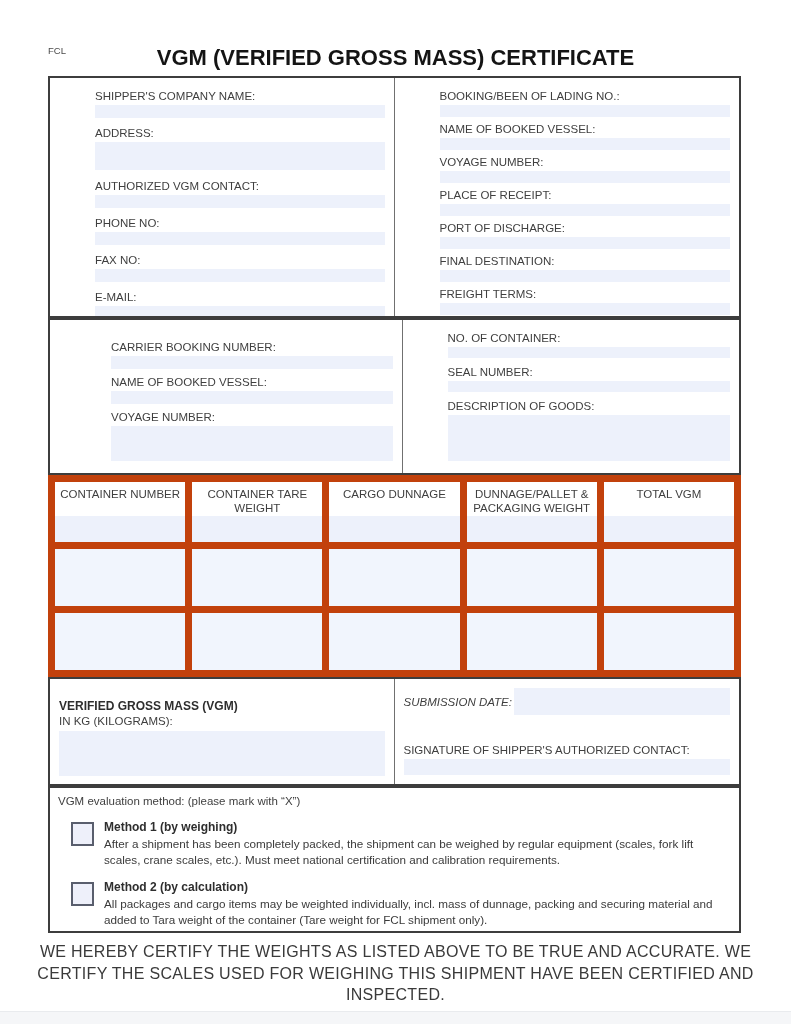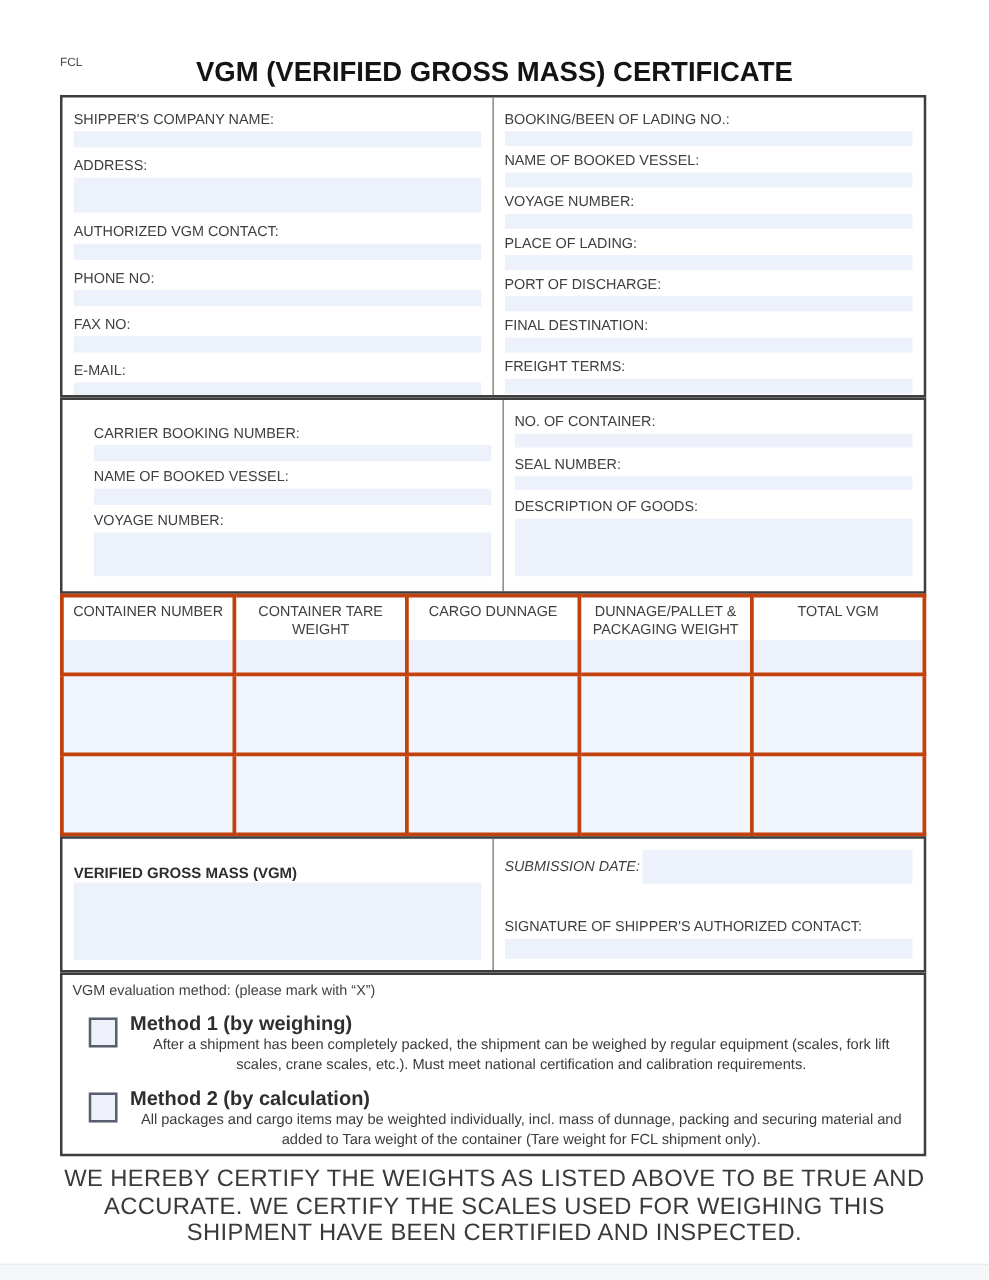--- a/index.html
+++ b/index.html
@@ -28,31 +28,31 @@
 
   .sec1 { height: 242px; }
   .sec2 { height: 157px; margin-top: 0; padding-left: 16px; }
   .vgmsec { height: 109px; }
   .methodsec { height: 147px; }
 
   .flabel { font-size: 11.5px; color: #3f3f3f; margin-bottom: 2px; line-height: 14px; white-space: nowrap; }
   .finput { background: #edf1fb; height: 13px; width: 100%; }
   .finput.tall { height: 28px; }
   .finput.fill { flex: 1; height: auto; }
-  .fg { margin-bottom: 8px; }
+  .fg { margin-bottom: 8px; margin-left: 36px; }
   .fg.last { margin-bottom: 0; display: flex; flex-direction: column; flex: 1; }
   .sec1 .col-right .fg { margin-bottom: 5px; }
   .sec1 .col-right .finput { height: 12px; }
   .sec2 .fg { margin-bottom: 6px; }
 
   table.wtable {
     width: 100%; border-collapse: collapse; table-layout: fixed;
     border: 2px solid #454545; margin-top: 0;
   }
-  table.wtable th, table.wtable td { border: 3px solid #c2410c; padding: 0; }
+  table.wtable th, table.wtable td { border: 7px solid #c2410c; padding: 0; }
   table.wtable th { height: 62px; vertical-align: top; font-weight: 400; }
   .thlabel {
     height: 34px; font-size: 11.5px; color: #3f3f3f; line-height: 14px;
     display: flex; align-items: flex-start; justify-content: center;
     padding-top: 5px; text-align: center;
   }
   .thinput { height: 26px; background: #edf1fb; width: 100%; }
   td.cellinput { height: 64px; background: #f1f5fd; }
 
   .vgm-left { padding: 20px 9px 8px 9px; }
@@ -66,26 +66,26 @@
 
   .method-col { padding: 7px 9px 6px 8px; display: flex; flex-direction: column; }
   .eval-title { font-size: 11.5px; color: #3f3f3f; }
   .method { display: flex; margin-top: 13px; }
   .checkbox {
     width: 23px; height: 24px; border: 2px solid #595e6d; background: #eef0fa;
     margin: 2px 10px 0 13px; flex: 0 0 auto;
     font-size: 12px; text-align: center; line-height: 20px; color: #222;
   }
   .mtext { flex: 1; }
-  .mname { font-size: 16px; font-weight: 700; color: #2e2e2e; line-height: 15px; }
-  .mdesc { font-size: 11.7px; color: #3b3b3b; line-height: 15.5px; margin-top: 1px; text-align: center; }
+  .mname { font-size: 12px; font-weight: 700; color: #2e2e2e; line-height: 15px; }
+  .mdesc { font-size: 11.7px; color: #3b3b3b; line-height: 15.5px; margin-top: 1px; }
 
   .certify {
     width: 726px; margin: 8px auto 0 auto; text-align: center;
-    font-size: 19px; color: #3a3a3a; line-height: 21.5px; letter-spacing: 0.3px;
+    font-size: 16px; color: #3a3a3a; line-height: 21.5px; letter-spacing: 0.3px;
   }
   .footer-bar {
     position: absolute; left: 0; right: 0; bottom: 0; height: 13px;
     background: #f5f6f8; border-top: 1px solid #e9ebee;
   }
 </style>
 </head>
 <body>
 
 <div class="header">
@@ -129,21 +129,21 @@
       </div>
       <div class="fg">
         <div class="flabel">NAME OF BOOKED VESSEL:</div>
         <div class="finput"></div>
       </div>
       <div class="fg">
         <div class="flabel">VOYAGE NUMBER:</div>
         <div class="finput"></div>
       </div>
       <div class="fg">
-        <div class="flabel">PLACE OF LADING:</div>
+        <div class="flabel">PLACE OF RECEIPT:</div>
         <div class="finput"></div>
       </div>
       <div class="fg">
         <div class="flabel">PORT OF DISCHARGE:</div>
         <div class="finput"></div>
       </div>
       <div class="fg">
         <div class="flabel">FINAL DESTINATION:</div>
         <div class="finput"></div>
       </div>
@@ -231,20 +231,21 @@
         <td class="cellinput"></td>
         <td class="cellinput"></td>
         <td class="cellinput"></td>
       </tr>
     </tbody>
   </table>
 
   <div class="box two-col vgmsec">
     <div class="col col-left vgm-left">
       <div class="vgm-bold">VERIFIED GROSS MASS (VGM)</div>
+      <div class="vgm-sub">IN KG (KILOGRAMS):</div>
       <div class="finput fill"></div>
     </div>
     <div class="col vgm-right">
       <div class="subrow">
         <div class="flabel">SUBMISSION DATE:</div>
         <div class="inline-input"></div>
       </div>
       <div class="flabel sig-label">SIGNATURE OF SHIPPER'S AUTHORIZED CONTACT:</div>
       <div class="finput fill"></div>
     </div>

